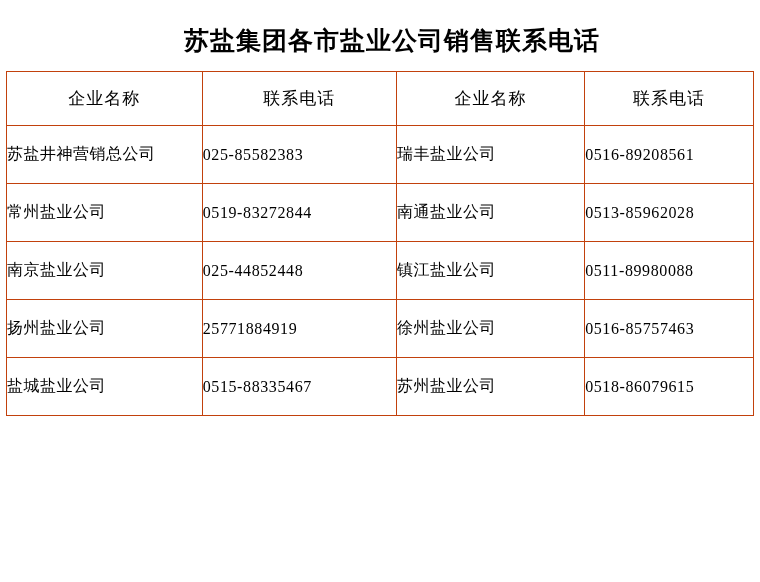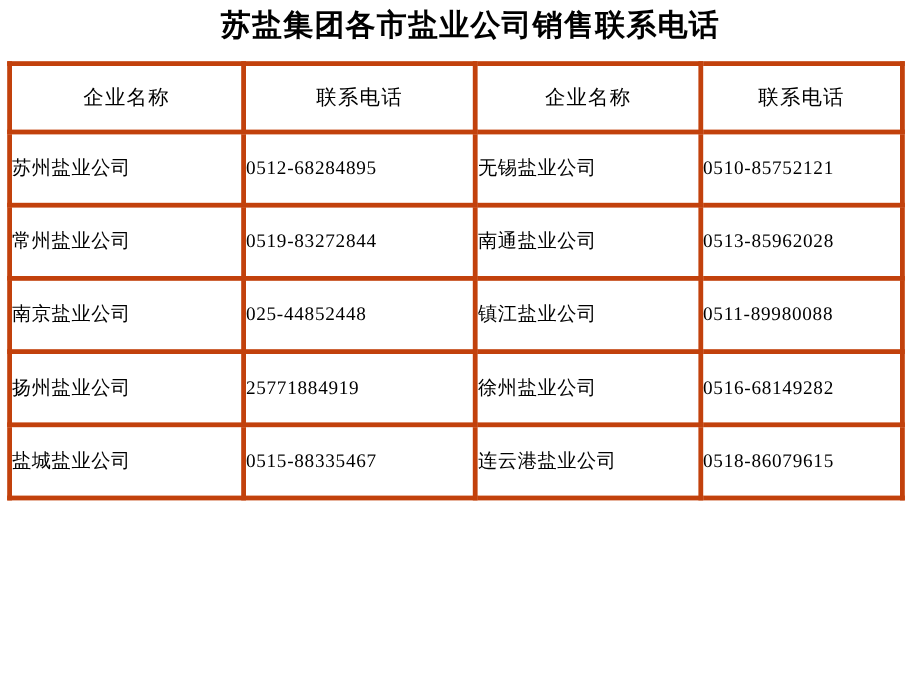--- a/index.html
+++ b/index.html
@@ -19,34 +19,34 @@
     height: 582px;
     box-sizing: border-box;
     position: relative;
   }
   .doc-title {
     text-align: center;
     font-family: "Liberation Serif", serif;
     font-size: 25px;
     font-weight: bold;
     letter-spacing: 1px;
-    padding-top: 4px;
+    padding-top: 24px;
     padding-bottom: 14px;
     color: #000000;
     margin-left: 24px;
   }
   table.contact-table {
     border-collapse: collapse;
     width: 748px;
     margin: 0 auto;
     table-layout: fixed;
   }
   table.contact-table td,
   table.contact-table th {
-    border: 4px solid #c2410c;
+    border: 1px solid #c2410c;
     vertical-align: middle;
     font-weight: normal;
     padding: 0;
   }
   thead th {
     height: 53px;
     font-size: 17px;
     font-family: "Liberation Sans", sans-serif;
     letter-spacing: 1px;
   }
@@ -82,45 +82,45 @@
     <thead>
       <tr>
         <th>企业名称</th>
         <th>联系电话</th>
         <th>企业名称</th>
         <th>联系电话</th>
       </tr>
     </thead>
     <tbody>
       <tr>
-        <td>苏州盐业公司</td>
-        <td class="phone">0512-68284895</td>
-        <td>无锡盐业公司</td>
-        <td class="phone">0510-85752121</td>
+        <td>苏盐井神营销总公司</td>
+        <td class="phone">025-85582383</td>
+        <td>瑞丰盐业公司</td>
+        <td class="phone">0516-89208561</td>
       </tr>
       <tr>
         <td>常州盐业公司</td>
         <td class="phone">0519-83272844</td>
         <td>南通盐业公司</td>
         <td class="phone">0513-85962028</td>
       </tr>
       <tr>
         <td>南京盐业公司</td>
         <td class="phone">025-44852448</td>
         <td>镇江盐业公司</td>
         <td class="phone">0511-89980088</td>
       </tr>
       <tr>
         <td>扬州盐业公司</td>
         <td class="phone">25771884919</td>
         <td>徐州盐业公司</td>
-        <td class="phone">0516-68149282</td>
+        <td class="phone">0516-85757463</td>
       </tr>
       <tr>
         <td>盐城盐业公司</td>
         <td class="phone">0515-88335467</td>
-        <td>连云港盐业公司</td>
+        <td>苏州盐业公司</td>
         <td class="phone">0518-86079615</td>
       </tr>
     </tbody>
   </table>
 
 </div>
 
 </body></html>

